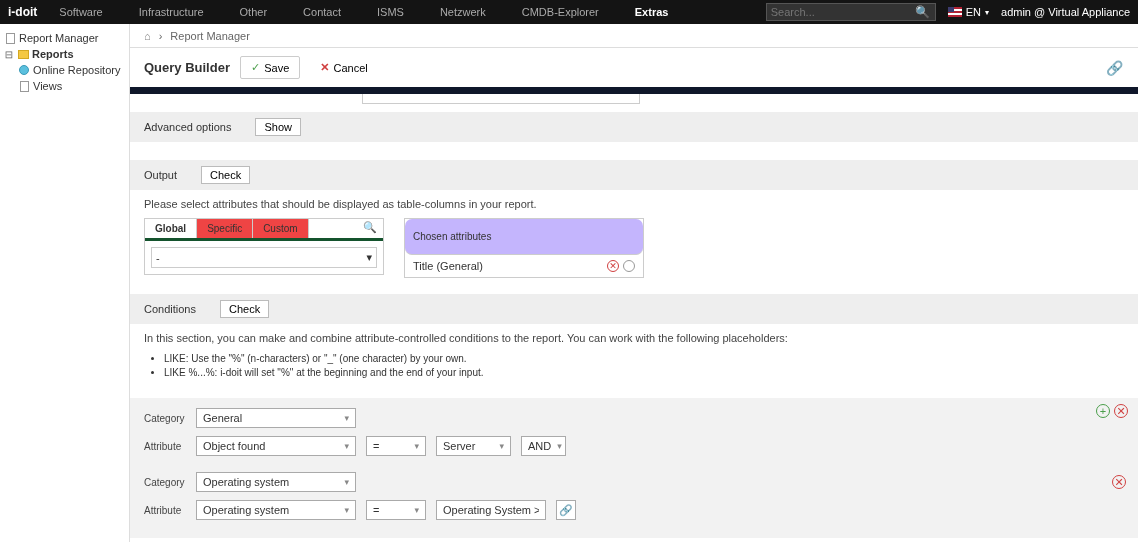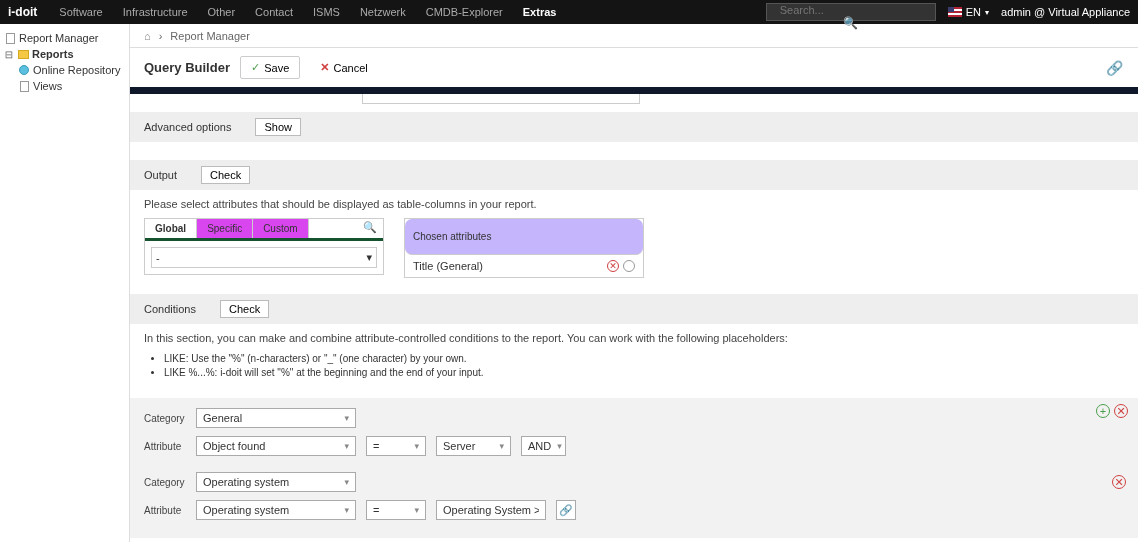--- a/index.html
+++ b/index.html
@@ -1,23 +1,23 @@
 <!DOCTYPE html>
 <html><head>
 <meta charset="utf-8">
 <style>
 * { box-sizing: border-box; margin: 0; padding: 0; }
 body { font-family: Arial, sans-serif; font-size: 11px; color: #333; background: #fff; width: 1138px; height: 542px; overflow: hidden; }
 .topbar { background: #141414; height: 24px; display: flex; align-items: center; padding: 0 8px; color: #ccc; }
 .logo { color: #fff; font-weight: bold; font-size: 12px; margin-right: 12px; }
-.topnav { display: flex; gap: 0; }
+.topnav { display: flex; gap: 16px; }
 .topnav a { color: #aaa; padding: 0 10px; line-height: 24px; cursor: pointer; font-size: 11px; }
 .topnav a.active { color: #fff; font-weight: bold; }
 .topspacer { flex: 1; }
-.searchbox { background: #333; border: 1px solid #555; height: 18px; width: 170px; display: flex; align-items: center; padding: 0 4px; flex-direction: column; }
+.searchbox { background: #333; border: 1px solid #555; height: 18px; width: 170px; display: flex; align-items: center; padding: 0 4px; }
 .searchbox input { background: transparent; border: none; color: #ccc; font-size: 11px; flex: 1; outline: none; }
 .searchbox .sicon { color: #888; font-size: 12px; }
 .lang { display: flex; align-items: center; gap: 4px; margin: 0 12px; color: #fff; font-size: 11px; }
 .flag { width: 14px; height: 10px; background: linear-gradient(to bottom, #b22234 0%, #b22234 20%, #fff 20%, #fff 40%, #b22234 40%, #b22234 60%, #fff 60%, #fff 80%, #b22234 80%); position: relative; }
 .flag::before { content: ''; position: absolute; width: 6px; height: 5px; background: #3c3b6e; }
 .userinfo { color: #fff; font-size: 11px; }
 .container { display: flex; height: calc(542px - 24px); }
 .sidebar { width: 130px; border-right: 1px solid #ddd; padding: 6px 4px; font-size: 11px; }
 .tree-item { display: flex; align-items: center; padding: 2px 0; cursor: pointer; gap: 3px; }
 .tree-item .exp { width: 10px; text-align: center; color: #666; font-size: 10px; }
@@ -36,21 +36,21 @@
 .btn .x { color: #d04040; font-weight: bold; }
 .link-icon { margin-left: auto; color: #5b9bd5; font-size: 14px; cursor: pointer; }
 .stub-textarea { margin: 0 0 0 232px; width: 278px; height: 10px; border: 1px solid #ccc; border-top: none; background: #fff; }
 .section-bar { background: #eee; padding: 6px 14px; display: flex; align-items: center; gap: 24px; margin-top: 8px; font-size: 11px; }
 .section-bar .btn-inline { border: 1px solid #bbb; background: #fff; padding: 2px 8px; cursor: pointer; font-size: 11px; }
 .section-content { padding: 8px 14px; font-size: 11px; }
 .hint { color: #444; margin-bottom: 8px; }
 .two-col { display: flex; gap: 20px; align-items: flex-start; }
 .attr-box { border: 1px solid #ccc; width: 240px; }
 .tabs { display: flex; border-bottom: 3px solid #14532d; position: relative; }
-.tab { padding: 4px 10px; font-size: 10px; cursor: pointer; border-right: 1px solid #ccc; background: #d946ef; }
+.tab { padding: 4px 10px; font-size: 10px; cursor: pointer; border-right: 1px solid #ccc; background: #ef4444; }
 .tab.active { background: #fff; font-weight: bold; }
 .tab-search { margin-left: auto; padding: 2px 6px; color: #999; cursor: pointer; }
 .attr-body { padding: 6px; }
 .attr-select { width: 100%; border: 1px solid #ccc; padding: 3px 4px; font-size: 11px; background: #fff; display: flex; justify-content: space-between; align-items: center; cursor: pointer; }
 .no-attr { color: #888; padding: 6px 2px; font-size: 10px; }
 .chosen-box { border: 1px solid #ccc; width: 240px; }
 .chosen-head { background: #c4b5fd; padding: 12px 8px; font-size: 10px; border-bottom: 1px solid #ccc; border-radius: 7px; }
 .chosen-item { padding: 5px 8px; display: flex; align-items: center; font-size: 11px; }
 .chosen-item .actions { margin-left: auto; display: flex; gap: 4px; }
 .circle-x { width: 12px; height: 12px; border-radius: 50%; border: 1px solid #d04040; color: #d04040; display: flex; align-items: center; justify-content: center; font-size: 9px; cursor: pointer; }

